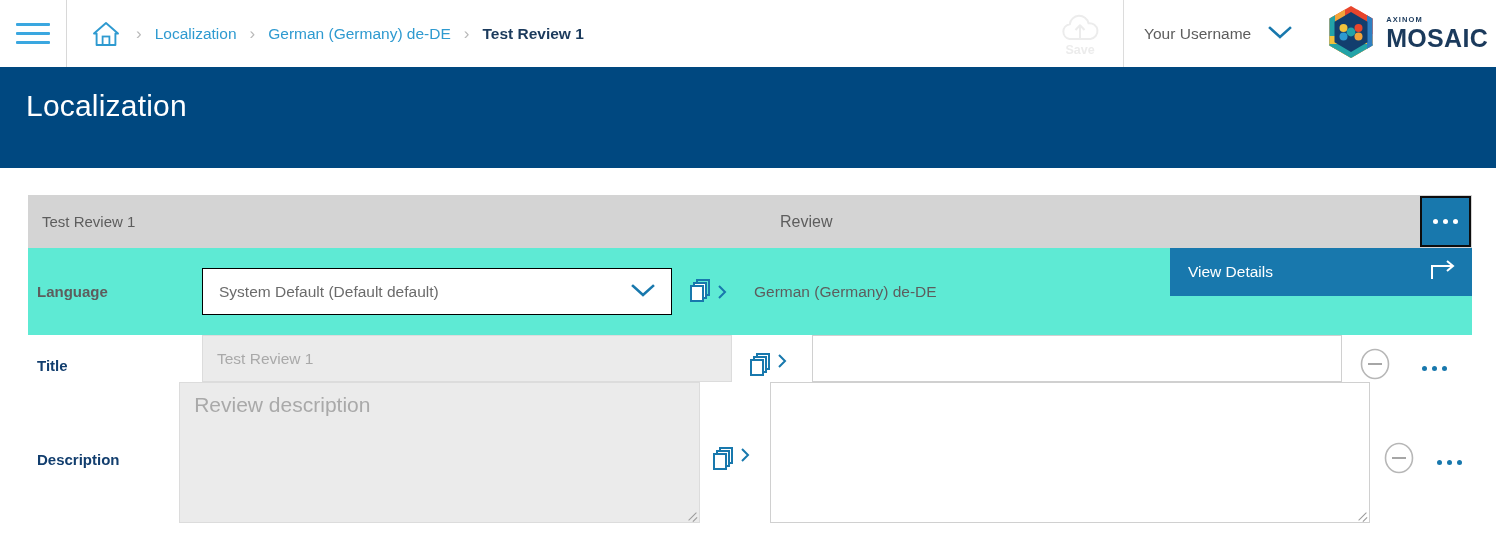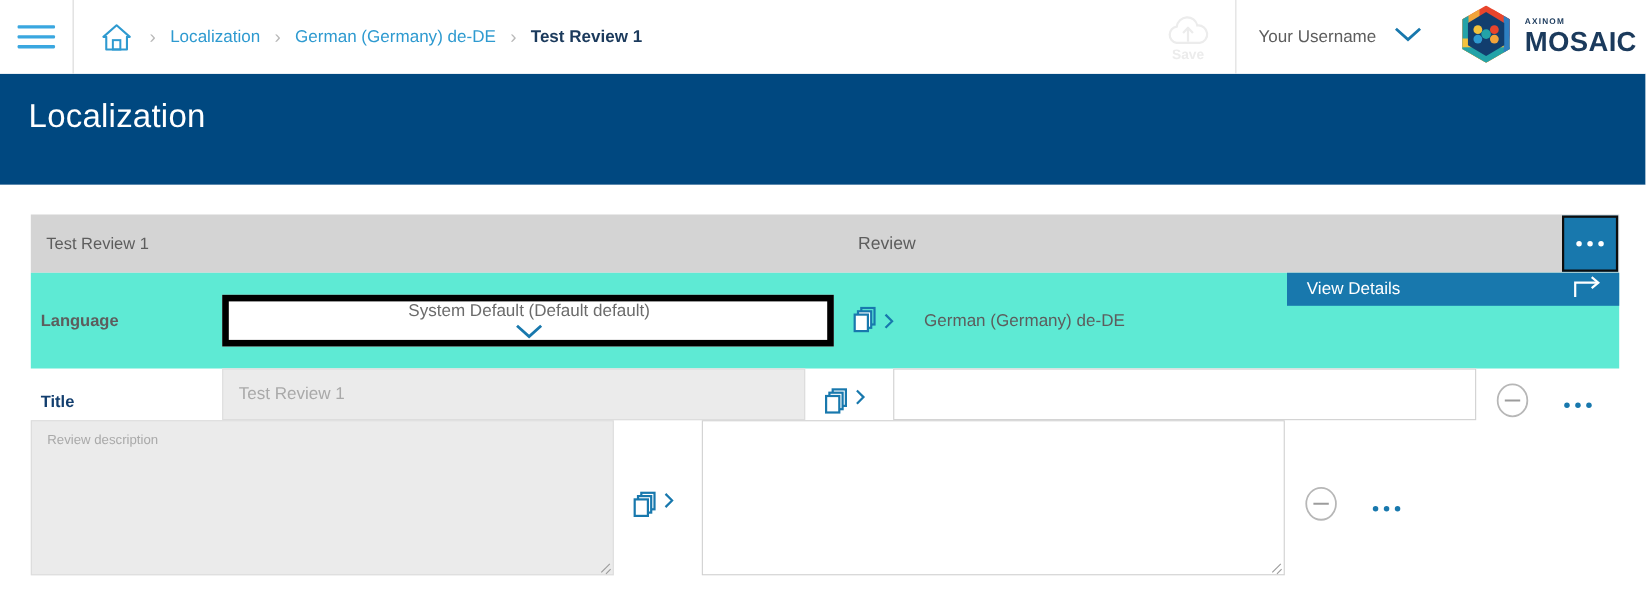--- a/index.html
+++ b/index.html
@@ -166,21 +166,21 @@
     cursor: pointer;
   }
   .dots-button i {
     width: 5px; height: 5px; border-radius: 50%;
     background: #ffffff; display:block;
   }
 
   .dropdown-menu {
     position: absolute;
     top: 53px; right: 0px;
-    width: 302px; height: 30px;
+    width: 302px; height: 48px;
     background: #1878ad;
     display: flex; align-items: center;
     padding: 0 14px 0 18px;
     z-index: 30;
     cursor: pointer;
     margin-left: 12px;
   }
   .dropdown-menu .dm-label {
     color: #ffffff; font-size: 15.5px;
     flex: 1;
@@ -196,27 +196,26 @@
   .row-label {
     width: 174px;
     padding-left: 9px;
     font-size: 15px;
     font-weight: bold;
   }
   .row-label.grey { color: #5d5d5d; }
   .row-label.navy { color: #123e6e; }
 
   .select-box {
-    width: 556px; height: 47px;
+    width: 470px; height: 47px;
     background: #ffffff;
-    border: 6px solid #000000;
+    border: 1px solid #000000;
     display: flex; align-items: center;
     padding: 0 14px 0 16px;
     cursor: pointer;
-    flex-direction: column;
   }
   .select-value { flex:1; font-size: 15.5px; color: #6b6b6b; }
 
   .copy-icon {
     width: 72px;
     display: flex; align-items: center; justify-content: center;
     gap: 2px;
     cursor: pointer;
   }
 
@@ -239,25 +238,25 @@
     border: 1px solid #dcdcdc;
     display:flex; align-items:center;
     padding: 0 14px;
     font-size: 15.5px; color: #a9a9a9;
   }
   .text-input.editable {
     background: #ffffff;
     border: 1px solid #d0d0d0;
   }
   .ta {
-    width: 530px; height: 141px;
+    width: 600px; height: 141px;
     background: #ebebeb;
     border: 1px solid #dcdcdc;
     padding: 10px 14px;
-    font-size: 12px; color: #a9a9a9;
+    font-size: 21px; color: #a9a9a9;
     position: relative;
   }
   .ta.editable { background:#ffffff; border:1px solid #d0d0d0; }
   .resize-grip {
     position: absolute; right: 2px; bottom: 2px;
     width: 10px; height: 10px;
     pointer-events: none;
   }
   .resize-grip::before, .resize-grip::after {
     content:""; position:absolute;
@@ -472,20 +471,21 @@
       </div>
 
       <div class="row-dots">
         <i></i>
         <i></i>
         <i></i>
       </div>
     </div>
 
     <div class="field-row">
+      <div class="row-label navy">Description</div>
 
       <div class="ta">
         <span>Review description</span>
         <span class="resize-grip"></span>
       </div>
 
       <div class="copy-slot ta-slot">
         <svg width="26" height="28" viewBox="0 0 26 28" aria-hidden="true">
           <rect x="8" y="2" width="12" height="15" fill="none" stroke="#1878ad" stroke-width="2"></rect>
           <rect x="5" y="5" width="12" height="15" fill="#ffffff" stroke="#1878ad" stroke-width="2"></rect>

